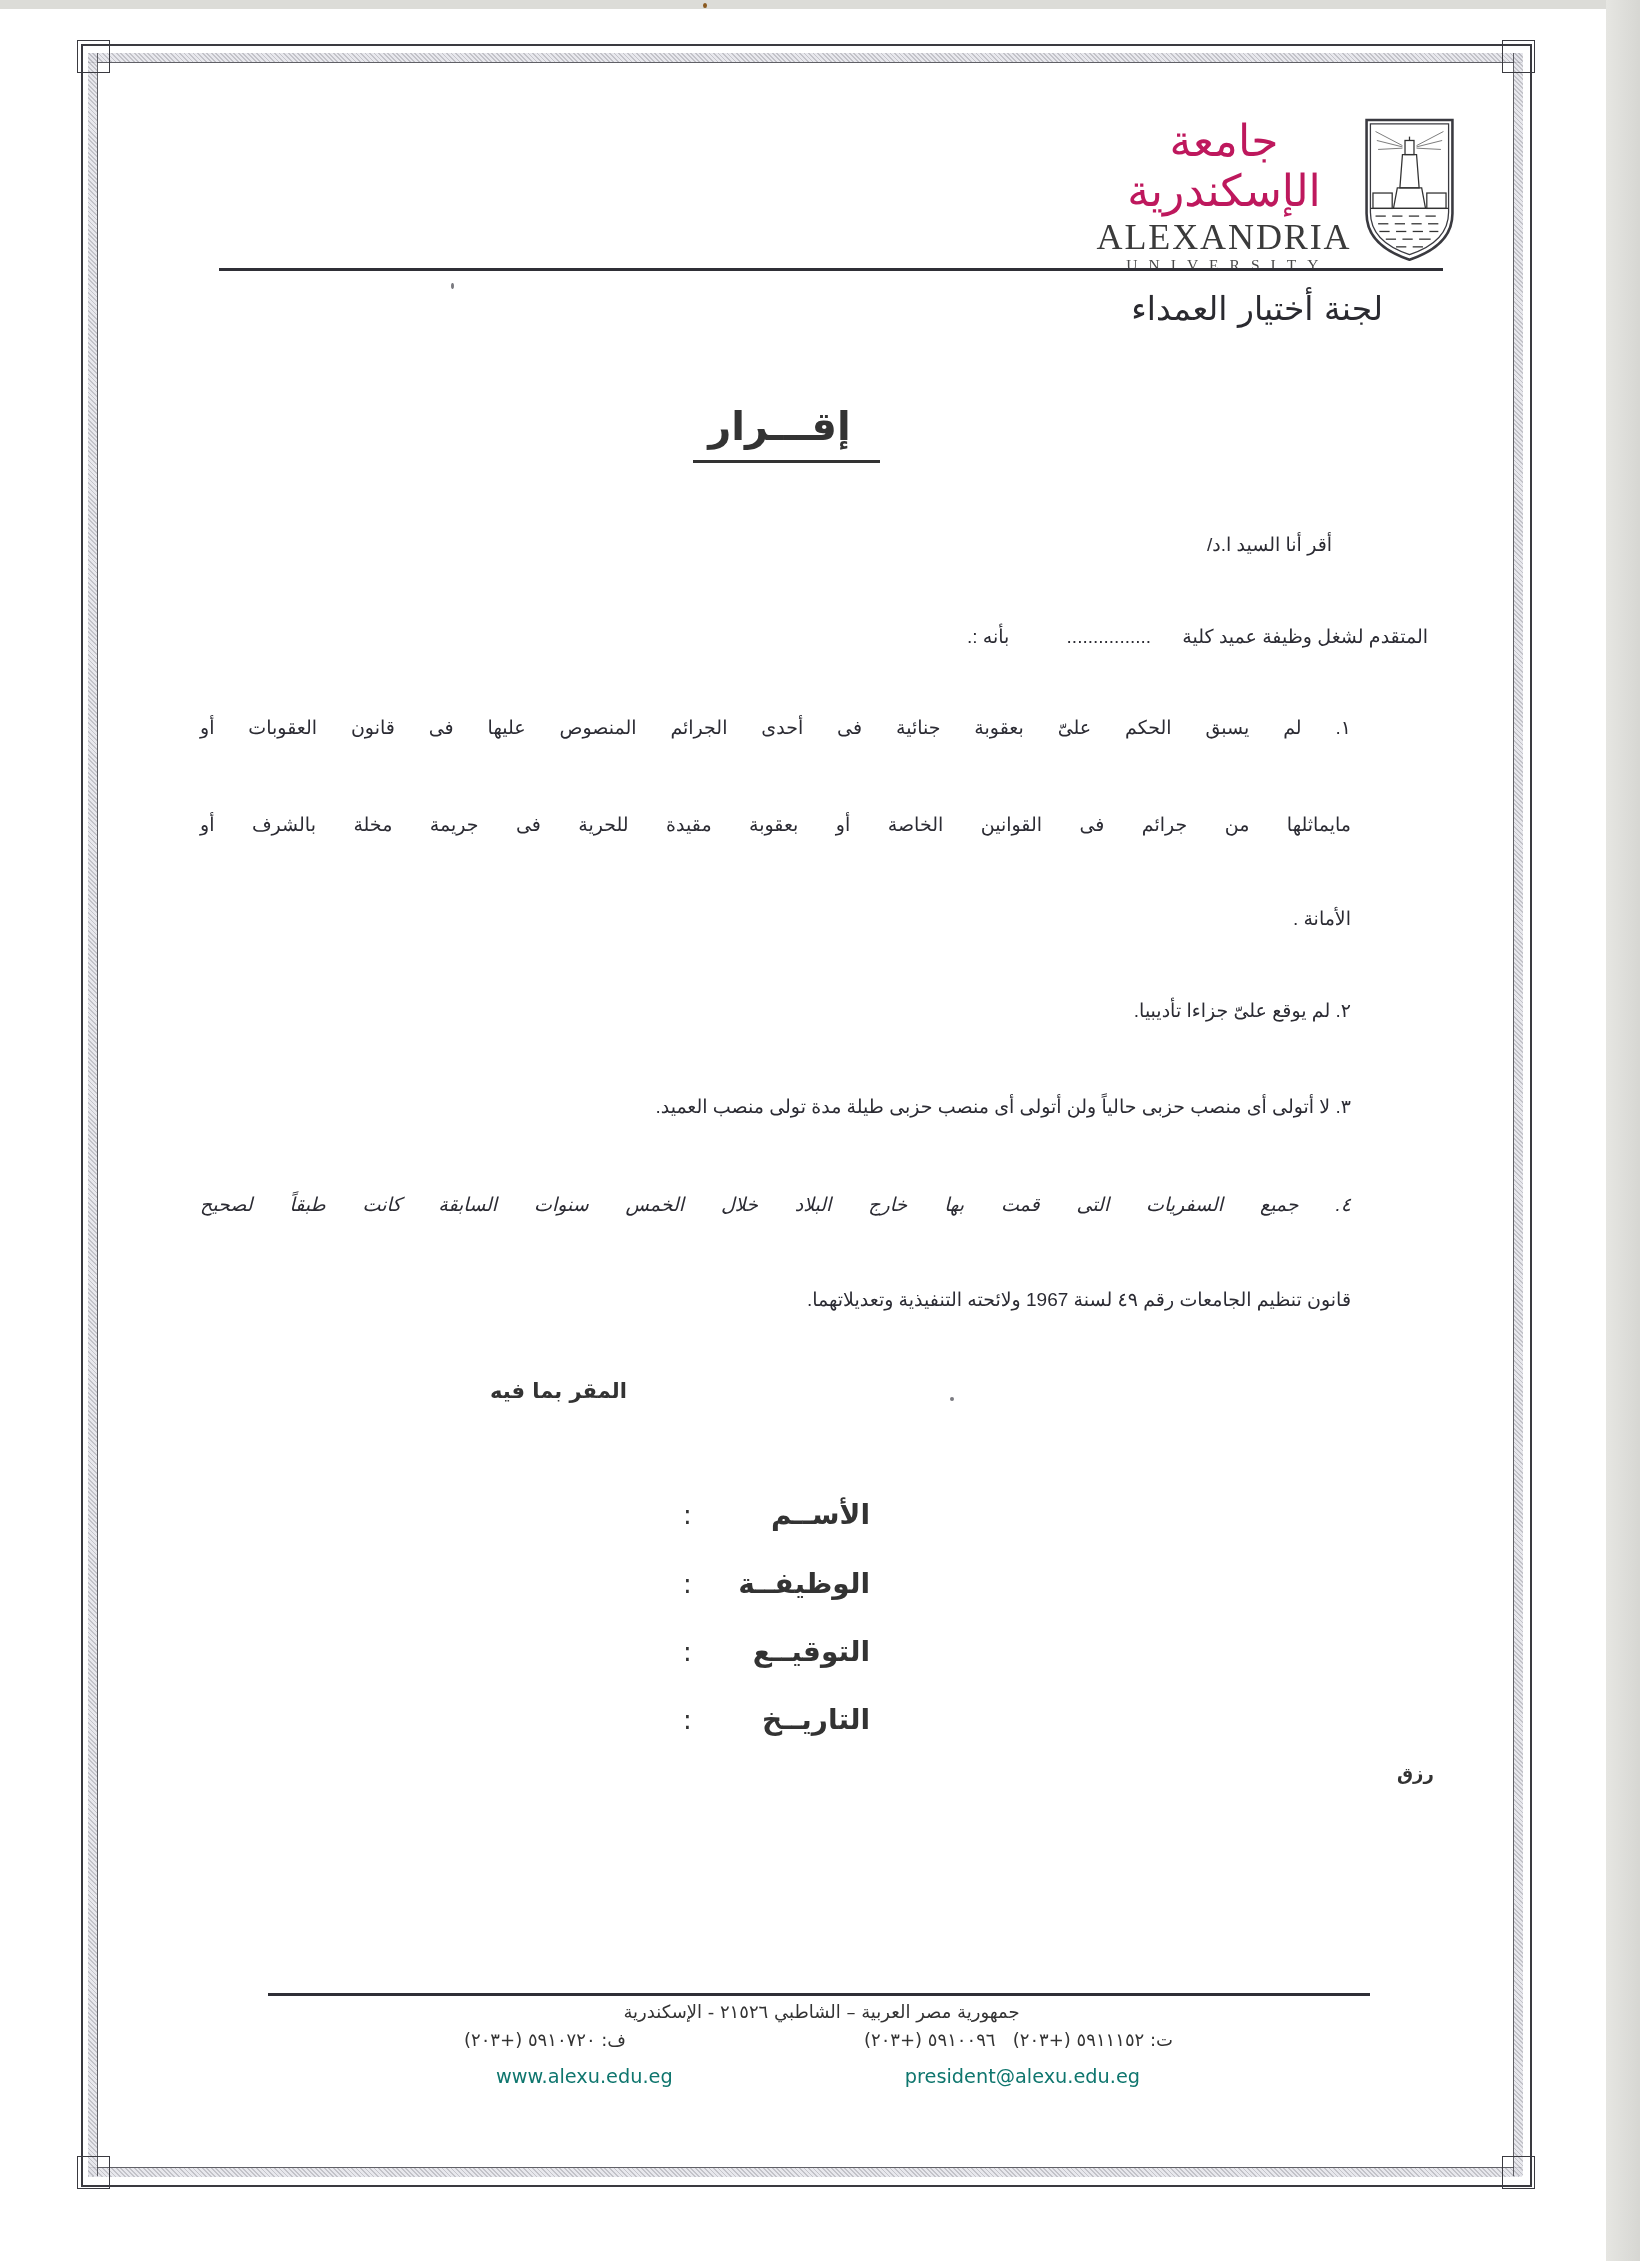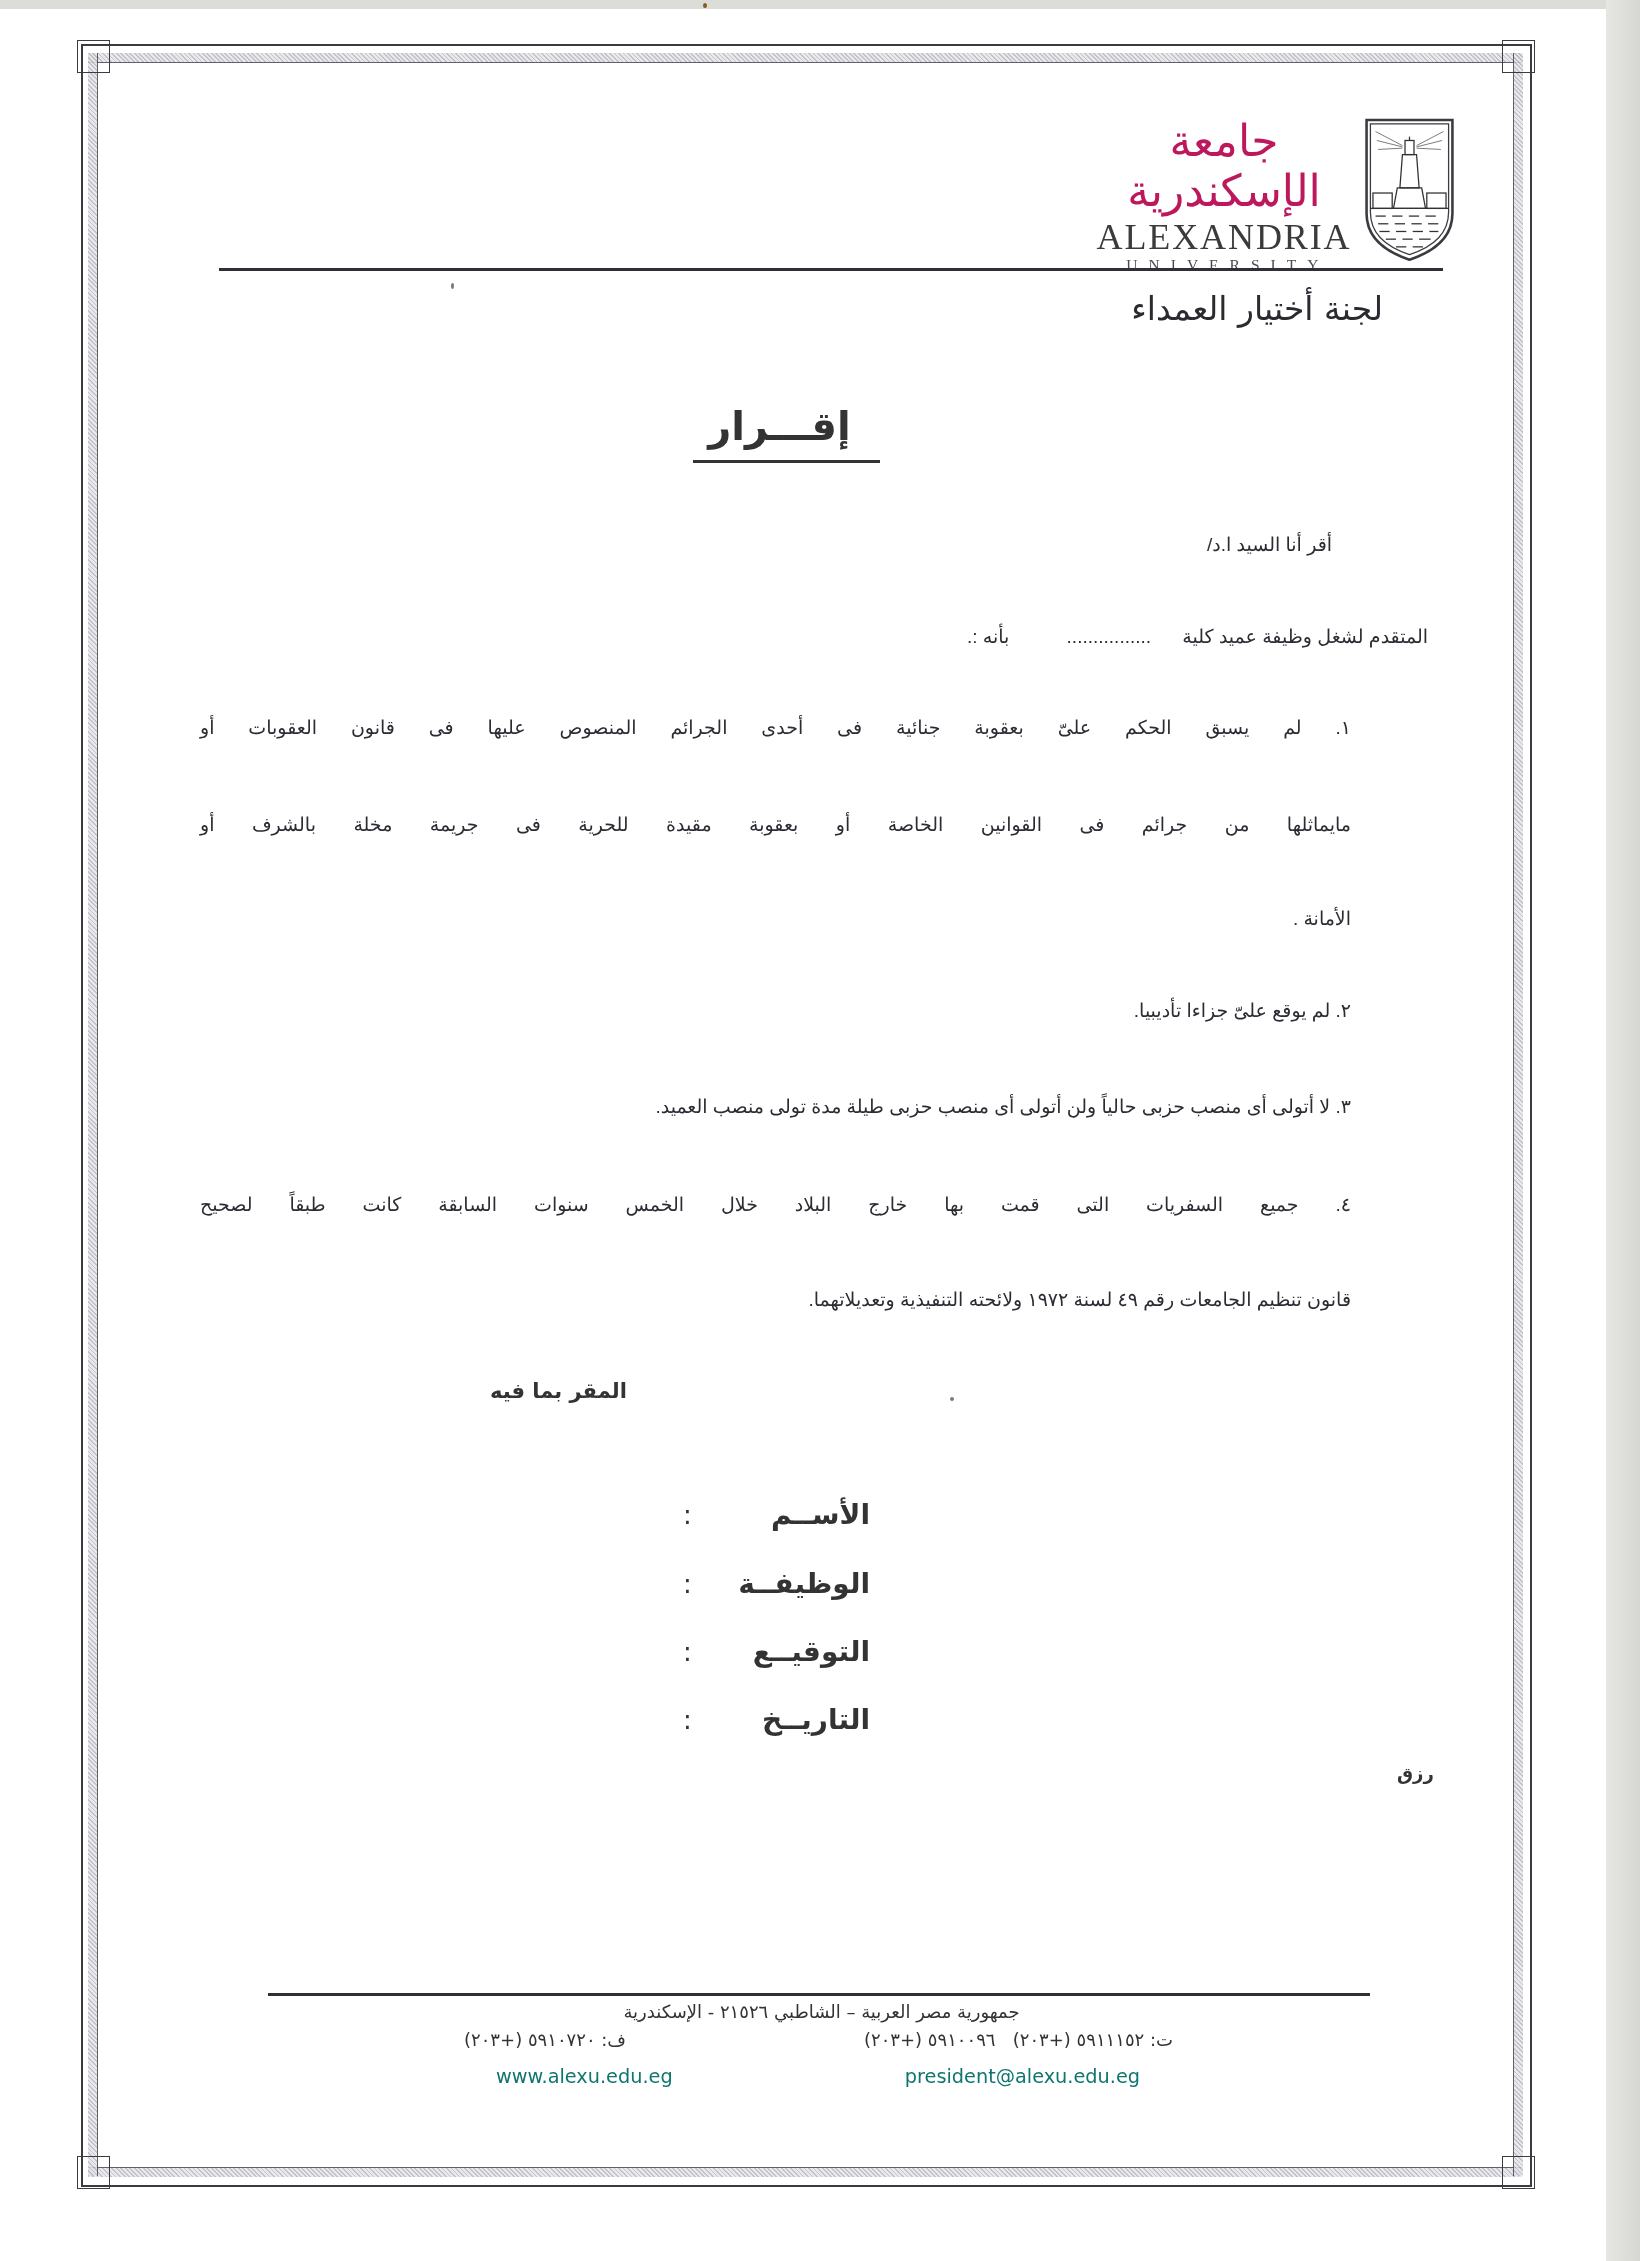--- a/index.html
+++ b/index.html
@@ -221,26 +221,26 @@
 <div class="body-line item-line" style="top:999px;">
   <span>٢.</span>
   <span>لم يوقع علىّ جزاءا تأديبيا.</span>
 </div>
 
 <div class="body-line item-line" style="top:1095px;">
   <span>٣.</span>
   <span>لا أتولى أى منصب حزبى حالياً ولن أتولى أى منصب حزبى طيلة مدة تولى منصب العميد.</span>
 </div>
 
-<div class="body-line justify-line" style="top:1193px;">
+<div class="body-line justify-line" style="top:1193px;font-style:italic;">
   <span>٤.</span>
   <span>جميع السفريات التى قمت بها خارج البلاد خلال الخمس سنوات السابقة كانت طبقاً لصحيح</span>
 </div>
 <div class="body-line item-cont" style="top:1288px;">
-  <span>قانون تنظيم الجامعات رقم ٤٩ لسنة ١٩٧٢ ولائحته التنفيذية وتعديلاتهما.</span>
+  <span>قانون تنظيم الجامعات رقم ٤٩ لسنة 1967 ولائحته التنفيذية وتعديلاتهما.</span>
 </div>
 
 <div class="closing">المقر بما فيه</div>
 
 <div class="sig-row" style="top:1498px;">
   <span>الأســم</span>
   <span class="colon">:</span>
 </div>
 <div class="sig-row" style="top:1567px;">
   <span>الوظيفــة</span>

